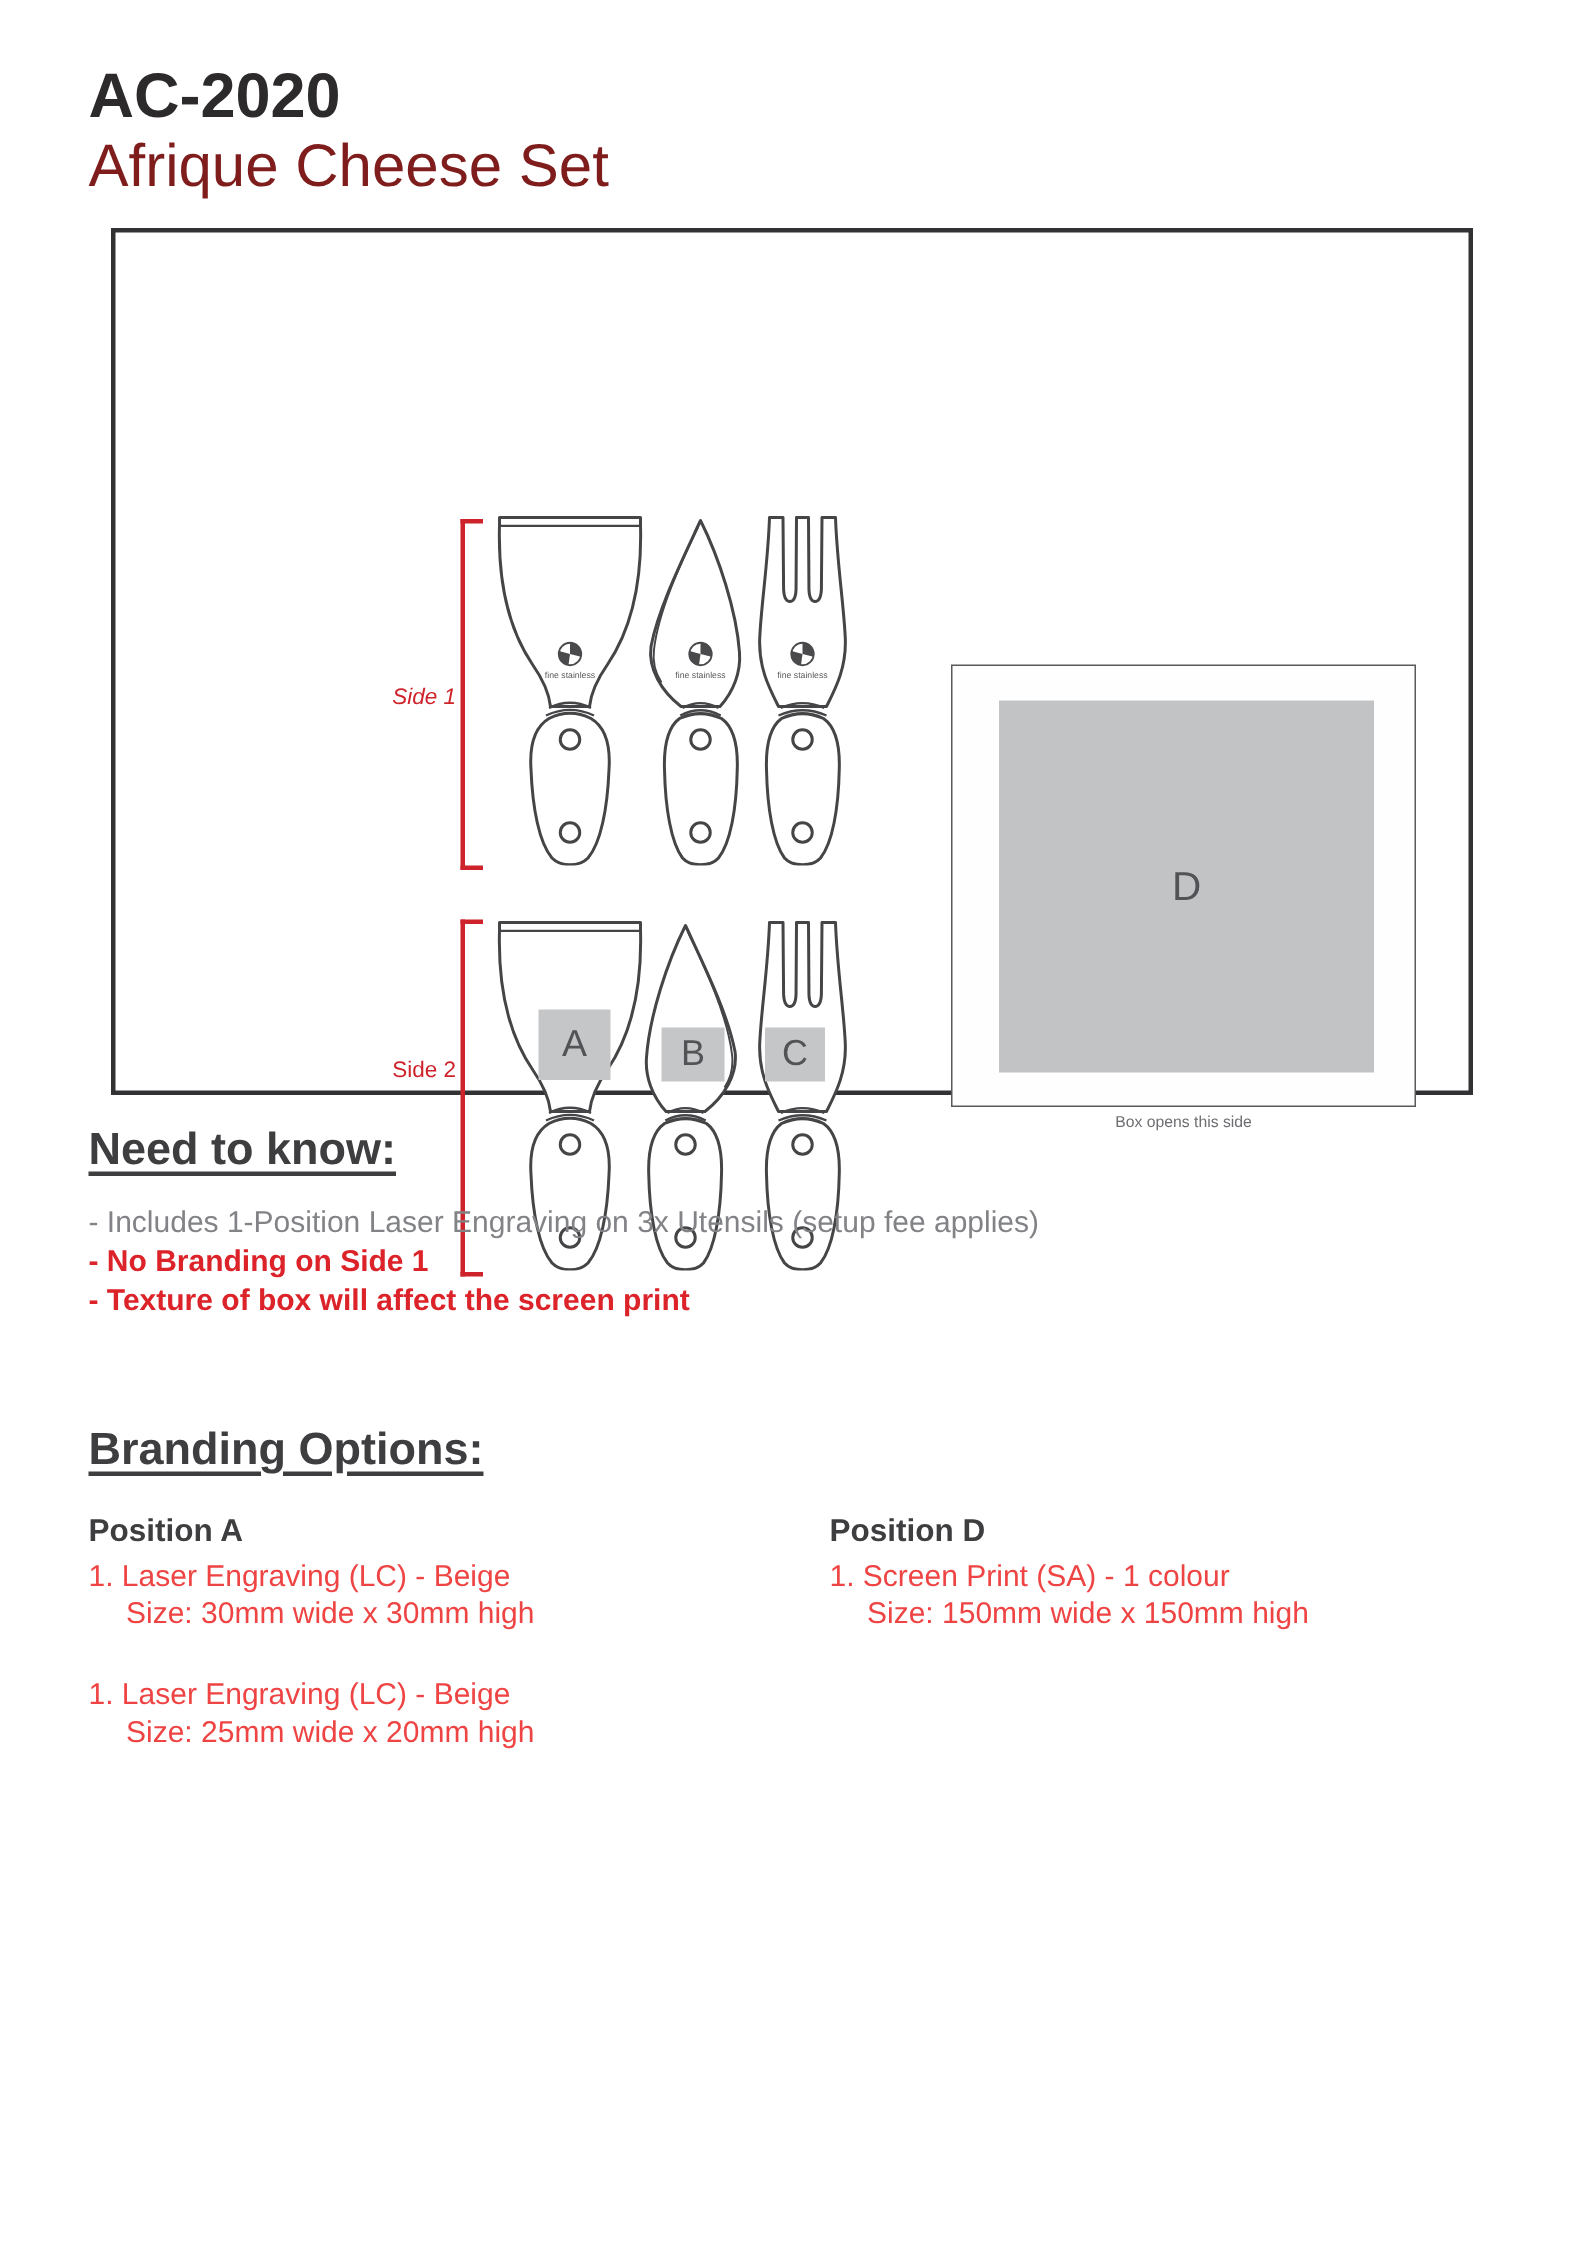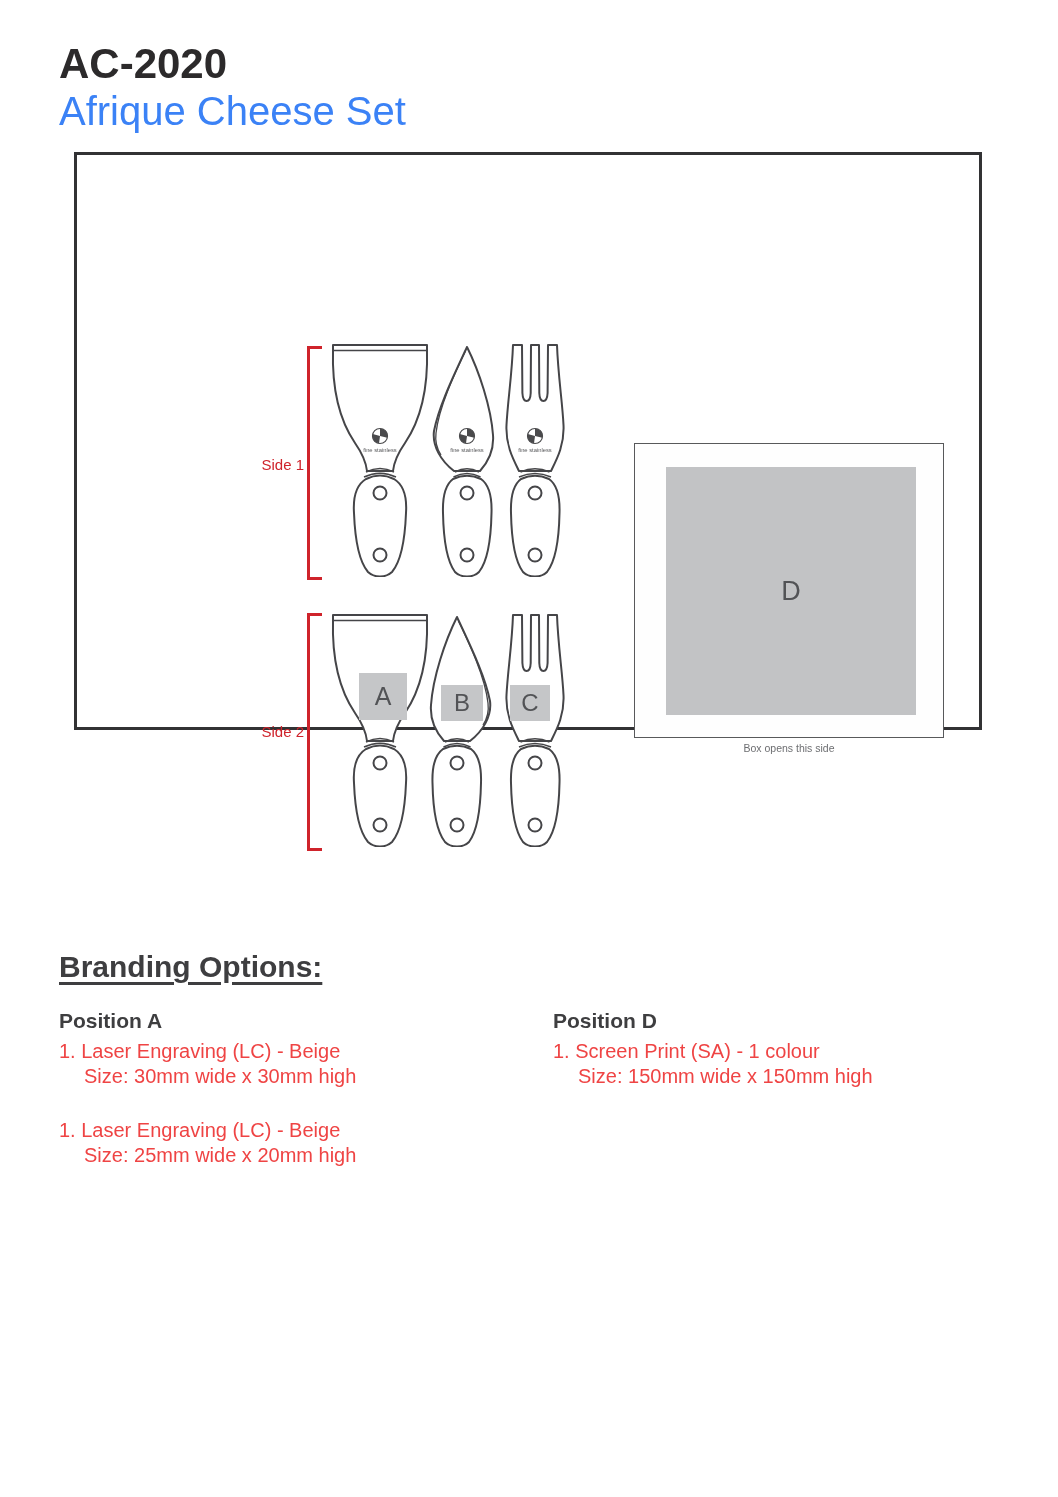--- a/index.html
+++ b/index.html
@@ -3,29 +3,29 @@
 <meta charset="utf-8">
 <style>
   html,body{margin:0;padding:0;background:#fff;}
   .page{
     position:relative;width:1058px;height:1497px;background:#fff;
     font-family:"Liberation Sans","DejaVu Sans",sans-serif;overflow:hidden;
   }
   
   .hdr{position:absolute;left:59px;top:40px;}
   .hdr .code{font-size:42px;font-weight:bold;color:#2c2a2b;line-height:48px;letter-spacing:0;}
-  .hdr .name{font-size:40px;color:#3b82f6;line-height:46px;}
+  .hdr .name{font-size:40px;color:#7f1d1d;line-height:46px;}
   
   .frame{position:absolute;left:74px;top:152px;width:902px;height:572px;border:3px solid #323234;background:#fff;}
   .bracket{position:absolute;width:12px;border:3px solid #cf232b;border-right:none;}
   .bracket.s1{left:230px;top:191px;height:228px;}
   .bracket.s2{left:230px;top:458px;height:232px;}
   .side-label{position:absolute;width:47px;text-align:right;font-size:15px;color:#cf232b;}
-  .side-label.s1{left:180px;top:301px;}
-  .side-label.s2{left:180px;top:568px;}
+  .side-label.s1{left:180px;top:301px;font-style:italic;}
+  .side-label.s2{left:180px;top:550px;}
   .utensil{position:absolute;}
   .u-spreader1{left:253px;top:188px;}
   .u-knife1{left:352px;top:188px;}
   .u-fork1{left:428px;top:188px;}
   .u-spreader2{left:253px;top:458px;}
   .u-knife2{left:352px;top:458px;}
   .u-knife2 svg{transform:scaleX(-1);}
   .u-fork2{left:428px;top:458px;}
   .pos-label{position:absolute;background:#c5c6c8;color:#525356;display:flex;align-items:center;justify-content:center;}
   .pos-a{left:282px;top:518px;width:48px;height:47px;font-size:25px;}
@@ -187,20 +187,28 @@
     <div class="pos-label pos-a">A</div>
     <div class="pos-label pos-b">B</div>
     <div class="pos-label pos-c">C</div>
 
     <div class="giftbox">
       <div class="print-area">D</div>
     </div>
     <div class="box-caption">Box opens this side</div>
   </div>
 
+  <div class="need">
+    <h2 class="section-h">Need to know:</h2>
+    <ul>
+      <li class="nk-gray">- Includes 1-Position Laser Engraving on 3x Utensils (setup fee applies)</li>
+      <li class="nk-red">- No Branding on Side 1</li>
+      <li class="nk-red">- Texture of box will affect the screen print</li>
+    </ul>
+  </div>
 
   <h2 class="section-h branding-h">Branding Options:</h2>
 
   <div class="brand-col col-left">
     <div class="pos-block">
       <h3>Position A</h3>
       <p>1. Laser Engraving (LC) - Beige</p>
       <p class="indent">Size: 30mm wide x 30mm high</p>
     </div>
     <div class="pos-block">

